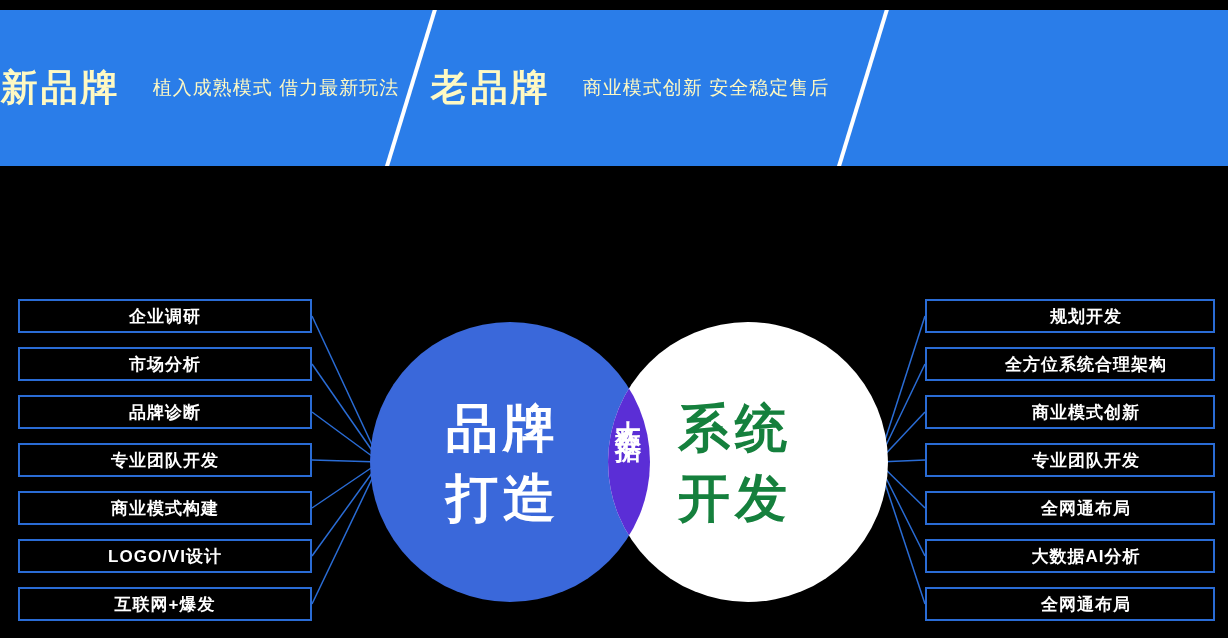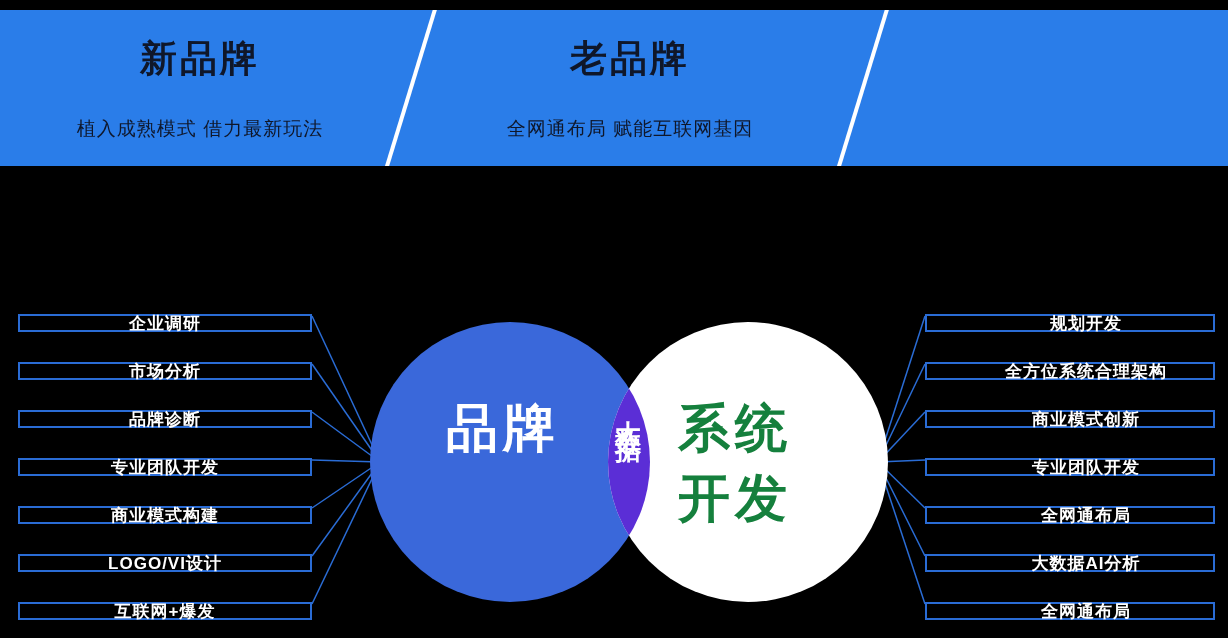--- a/index.html
+++ b/index.html
@@ -13,23 +13,23 @@
 
   
   .banner {
     position:absolute; top:10px; left:0;
     width:1228px; height:156px;
     background:#2a7de9;
     overflow:hidden;
   }
   .banner-section {
     position:absolute; top:0; height:100%;
-    display:flex; flex-direction:column;
+    display:flex; flex-direction:row;
     align-items:center; justify-content:center;
-    gap:32px; color:#0f172a; text-align:center;
+    gap:32px; color:#fef9c3; text-align:center;
   }
   .banner-section.s1 { left:0;    width:400px; }
   .banner-section.s2 { left:415px; width:430px; }
   .banner-section.s3 { left:862px; width:366px; }
   .banner-title   { font-size:37px; font-weight:bold; letter-spacing:3px; }
   .banner-subtitle{ font-size:19px; letter-spacing:1px; }
   .diag {
     position:absolute; top:-14px;
     width:4px; height:190px;
     background:#fff;
@@ -37,29 +37,29 @@
   }
   .diag.d1 { left:408px; }
   .diag.d2 { left:860px; }
 
   
   svg.diagram { position:absolute; left:0; top:0; }
 
   
   .item-box {
     position:absolute;
-    height:18px;
+    height:34px;
     box-sizing:border-box;
     border:2px solid #2a6cd5;
     background:#000;
     color:#fff;
     font-size:17px;
     font-weight:bold;
     letter-spacing:1px;
-    display:flex; align-items:center; justify-content:center;margin-top:15px;
+    display:flex; align-items:center; justify-content:center;
   }
   .item-box.left  { left:18px;  width:294px; }
   .item-box.right { left:925px; width:290px;padding-left:32px; }
 
   
   .circle-text {
     position:absolute;
     width:180px;
     text-align:center;
     font-weight:bold;
@@ -85,21 +85,21 @@
 </head>
 <body>
 
 <div class="banner">
   <div class="banner-section s1">
     <div class="banner-title">新品牌</div>
     <div class="banner-subtitle">植入成熟模式 借力最新玩法</div>
   </div>
   <div class="banner-section s2">
     <div class="banner-title">老品牌</div>
-    <div class="banner-subtitle">全网通布局 赋能互联网基因</div>
+    <div class="banner-subtitle">商业模式创新 安全稳定售后</div>
   </div>
   <div class="diag d1"></div>
   <div class="diag d2"></div>
 </div>
 
 <svg class="diagram" width="1228" height="638">
   <g stroke="#2a6cd5" stroke-width="1.5">
     <line x1="312" y1="316" x2="380" y2="462"></line>
     <line x1="312" y1="364" x2="380" y2="462"></line>
     <line x1="312" y1="412" x2="380" y2="462"></line>
@@ -120,20 +120,21 @@
   <clipPath id="leftCircleClip">
       <circle cx="510" cy="462" r="140"></circle>
     </clipPath>
   <circle cx="510" cy="462" r="140" fill="#3a68da"></circle>
   <circle cx="748" cy="462" r="140" fill="#ffffff"></circle>
   <circle cx="748" cy="462" r="140" fill="#5b2ed6" clip-path="url(#leftCircleClip)"></circle>
 </svg>
 
 <div class="circle-text brand">
   <div>品牌</div>
+  <div>打造</div>
 </div>
 
 <div class="overlap-label">大数据</div>
 
 <div class="circle-text system">
   <div>系统</div>
   <div>开发</div>
 </div>
 
 <div class="item-box left" style="top:299px">企业调研</div>

